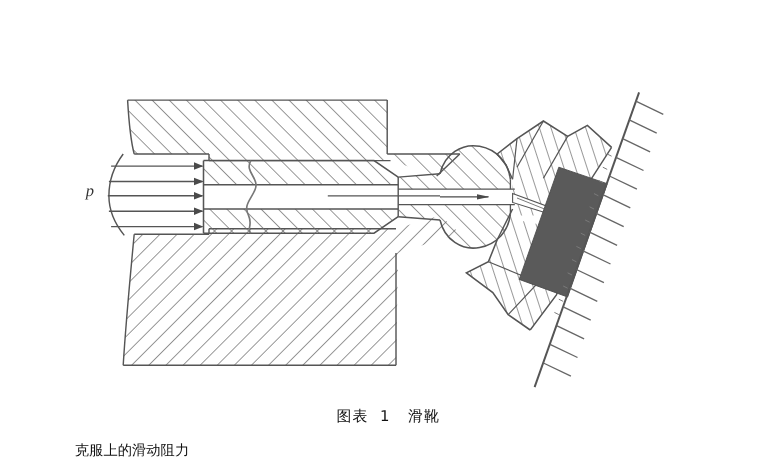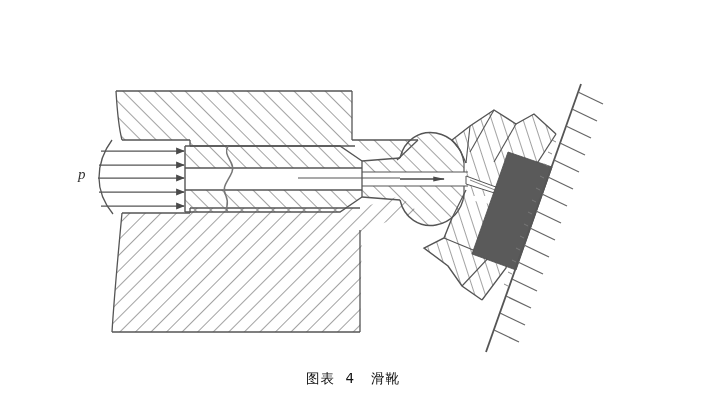--- a/index.html
+++ b/index.html
@@ -232,16 +232,17 @@
         <line x1="98" y1="178" x2="184" y2="178" marker-end="url(#arrowSmall)"></line>
         <line x1="99" y1="192" x2="184" y2="192" marker-end="url(#arrowSmall)"></line>
         <line x1="101" y1="206" x2="184" y2="206" marker-end="url(#arrowSmall)"></line>
       </g>
     </g>
 
   </svg>
 
   <div class="p-label">p</div>
 
-  <div class="caption">图表  4   滑靴</div>
-
+  <div class="caption">图表  1   滑靴</div>
+
+  <div class="tail-text">克服上的滑动阻力</div>
 
 </div>
 
 </body></html>

